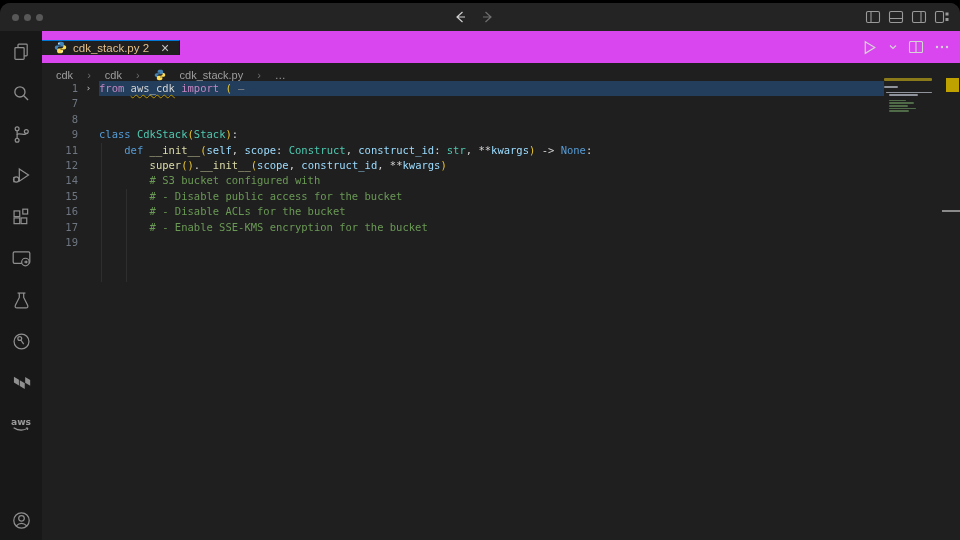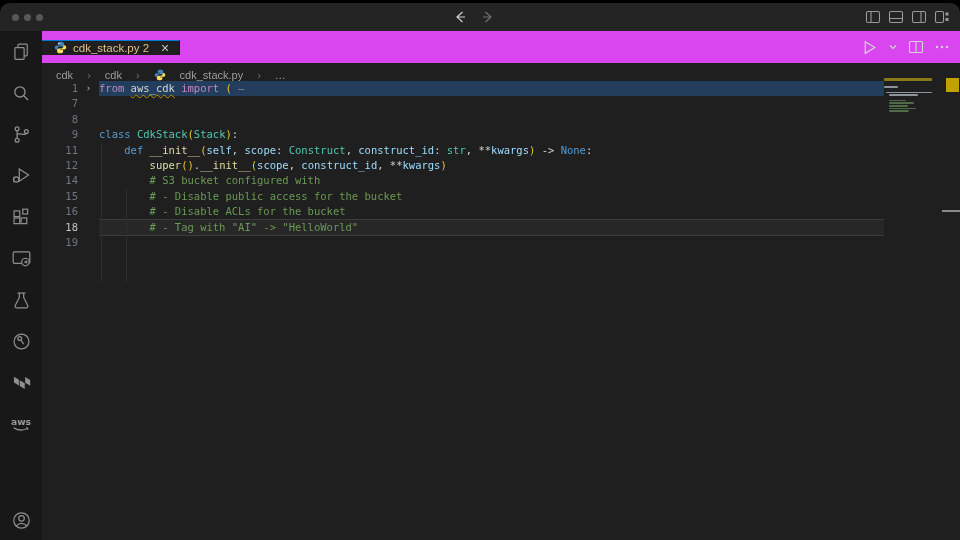--- a/index.html
+++ b/index.html
@@ -269,21 +269,21 @@
         <div>
             <div class="code-line"><div class="ln">1</div><div class="foldcol">›</div><div class="code-content sel"><span class="tk-kw">from </span><span class="tk-warn">aws_cdk</span><span class="tk-kw"> import </span><span class="tk-br">(</span><span class="tk-fold"> –</span></div></div>
             <div class="code-line"><div class="ln">7</div><div class="foldcol"></div><div class="code-content"></div></div>
             <div class="code-line"><div class="ln">8</div><div class="foldcol"></div><div class="code-content"></div></div>
             <div class="code-line"><div class="ln">9</div><div class="foldcol"></div><div class="code-content"><span class="tk-kwb">class </span><span class="tk-type">CdkStack</span><span class="tk-br">(</span><span class="tk-type">Stack</span><span class="tk-br">)</span><span class="tk-pl">:</span></div></div>
             <div class="code-line"><div class="ln">11</div><div class="foldcol"></div><div class="code-content"><span class="tk-pl">    </span><span class="tk-kwb">def </span><span class="tk-fn">__init__</span><span class="tk-br">(</span><span class="tk-var">self</span><span class="tk-pl">, </span><span class="tk-var">scope</span><span class="tk-pl">: </span><span class="tk-type">Construct</span><span class="tk-pl">, </span><span class="tk-var">construct_id</span><span class="tk-pl">: </span><span class="tk-type">str</span><span class="tk-pl">, **</span><span class="tk-var">kwargs</span><span class="tk-br">)</span><span class="tk-pl"> -&gt; </span><span class="tk-kwb">None</span><span class="tk-pl">:</span></div></div>
             <div class="code-line"><div class="ln">12</div><div class="foldcol"></div><div class="code-content"><span class="tk-pl">        </span><span class="tk-fn">super</span><span class="tk-br">()</span><span class="tk-pl">.</span><span class="tk-fn">__init__</span><span class="tk-br">(</span><span class="tk-var">scope</span><span class="tk-pl">, </span><span class="tk-var">construct_id</span><span class="tk-pl">, **</span><span class="tk-var">kwargs</span><span class="tk-br">)</span></div></div>
             <div class="code-line"><div class="ln">14</div><div class="foldcol"></div><div class="code-content"><span class="tk-pl">        </span><span class="tk-cm"># S3 bucket configured with</span></div></div>
             <div class="code-line"><div class="ln">15</div><div class="foldcol"></div><div class="code-content"><span class="tk-pl">        </span><span class="tk-cm"># - Disable public access for the bucket</span></div></div>
             <div class="code-line"><div class="ln">16</div><div class="foldcol"></div><div class="code-content"><span class="tk-pl">        </span><span class="tk-cm"># - Disable ACLs for the bucket</span></div></div>
-            <div class="code-line"><div class="ln cur">18</div><div class="foldcol"></div><div class="code-content cur"><span class="tk-pl">        </span><span class="tk-cm"># - Tag with "AI" -&gt; "HelloWorld"</span></div></div>
+            <div class="code-line"><div class="ln">17</div><div class="foldcol"></div><div class="code-content"><span class="tk-pl">        </span><span class="tk-cm"># - Enable SSE-KMS encryption for the bucket</span></div></div>
             <div class="code-line"><div class="ln">19</div><div class="foldcol"></div><div class="code-content"></div></div>
           </div>
       </div>
 
       <div class="minimap">
           <div class="mm-row" style="top: 0px; left: 0px; width: 48px; height: 3px; background: rgb(138, 122, 26);"></div>
           <div class="mm-row" style="top: 8.1px; left: 0px; width: 13.64px; background: rgb(143, 148, 156);"></div>
           <div class="mm-row" style="top: 13.5px; left: 2.48px; width: 45.88px; background: rgb(143, 148, 156);"></div>
           <div class="mm-row" style="top: 16.2px; left: 4.96px; width: 29.14px; background: rgb(143, 148, 156);"></div>
           <div class="mm-row" style="top: 21.6px; left: 4.96px; width: 16.74px; background: rgb(79, 107, 71);"></div>

